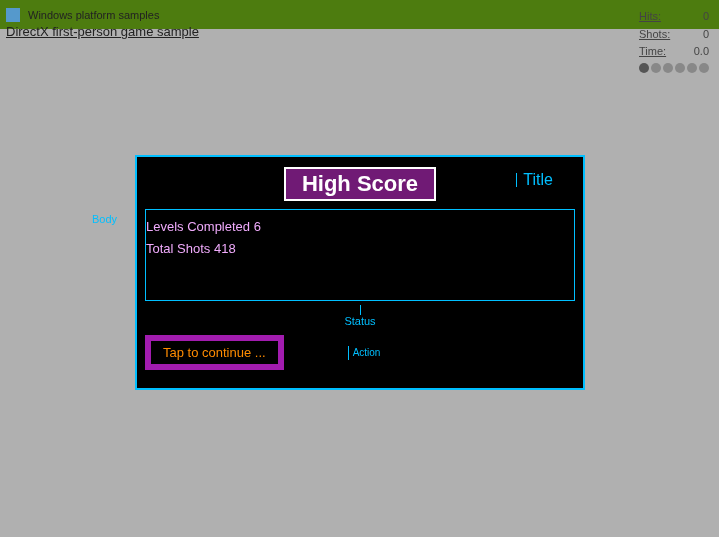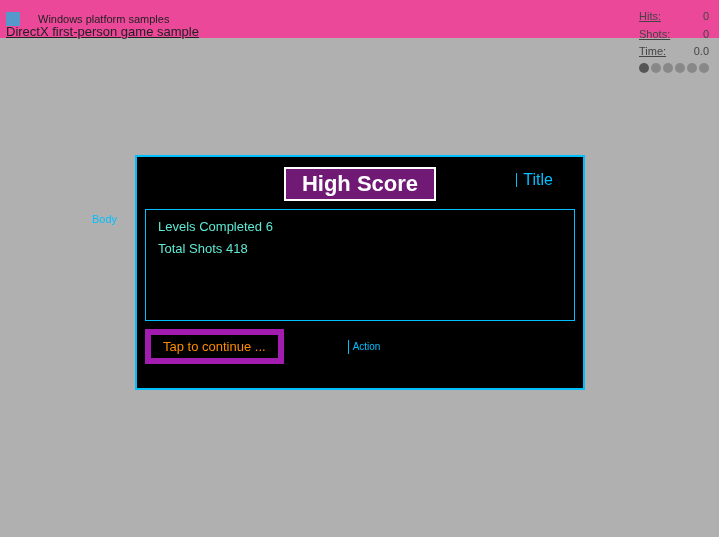--- a/index.html
+++ b/index.html
@@ -10,26 +10,26 @@
       background-color: #b0b0b0;
       font-family: 'Segoe UI', Arial, sans-serif;
       overflow: hidden;
       position: relative;
     }
 
     
     .title-bar {
       display: flex;
       align-items: center;
-      height: 38px;
+      height: 29px;
       padding: 0 6px;
-      background-color: #ec4899;
+      background-color: #4d7c0f;
       font-size: 11px;
       color: #222;
-      gap: 18px;
+      gap: 8px;
     }
 
     .title-bar-icon {
       width: 14px;
       height: 14px;
       background: #5599cc;
       display: inline-block;
     }
 
     .app-title {
@@ -134,23 +134,23 @@
       display: inline-block;
       width: 1px;
       height: 14px;
       background: #00bfff;
       margin-right: 3px;
     }
 
     .dialog-body {
       margin: 0 8px;
       border: 1px solid #00bfff;
-      padding: 6px 12px;
-      height: 112px;
-      color: #5eead4;
+      padding: 6px 0;
+      height: 92px;
+      color: #f0abfc;
       font-size: 13px;
       line-height: 1.7;
       background: #000;
     }
 
     .status-line {
       width: 1px;
       height: 10px;
       background: #00bfff;
     }
@@ -232,19 +232,23 @@
 
   <div style="position:relative;">
     <div style="position:absolute; left:-45px; top:4px; color:#00bfff; font-size:11px;">Body</div>
   </div>
 
   <div class="dialog-body">
     <div>Levels Completed 6</div>
     <div>Total Shots 418</div>
   </div>
 
+  <div style="display:flex; flex-direction:column; align-items:center; margin-top:4px; margin-bottom:2px;">
+    <div class="status-line"></div>
+    <span style="color:#00bfff; font-size:11px;">Status</span>
+  </div>
 
   <div class="dialog-action-area">
     <button class="action-button">Tap to continue ...</button>
     <div class="action-annotation">Action</div>
   </div>
 
 </div>
 
 </body></html>

